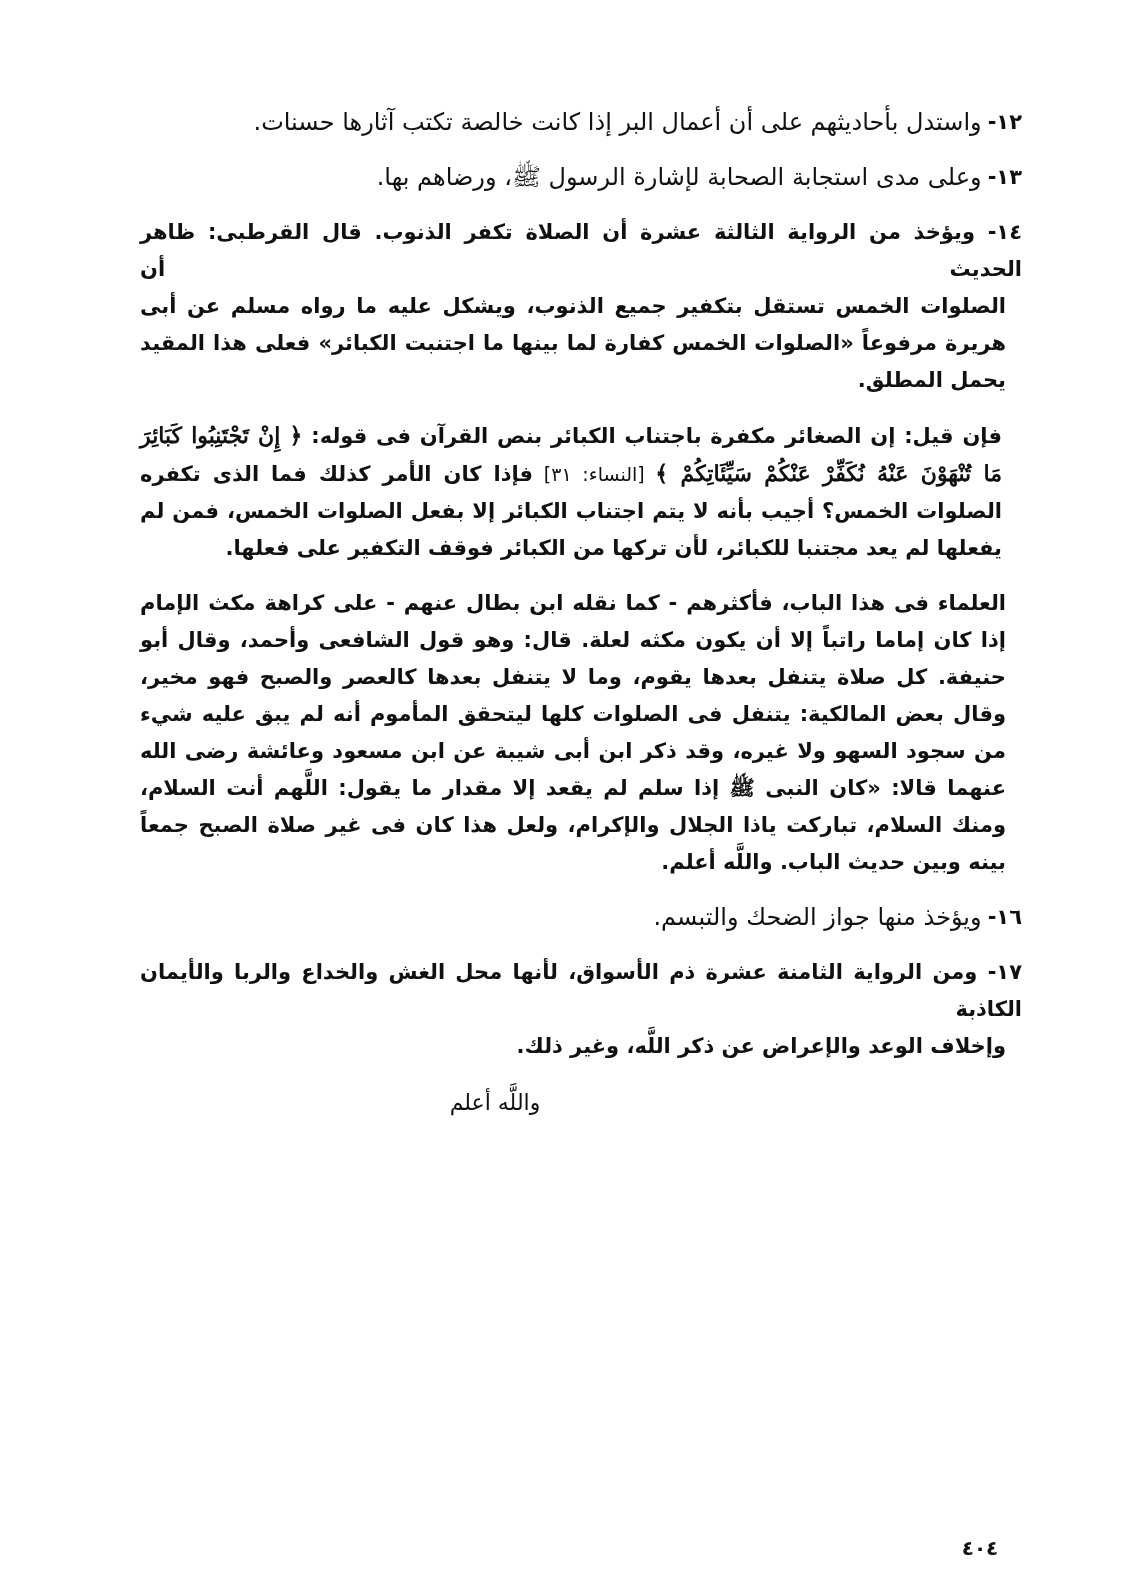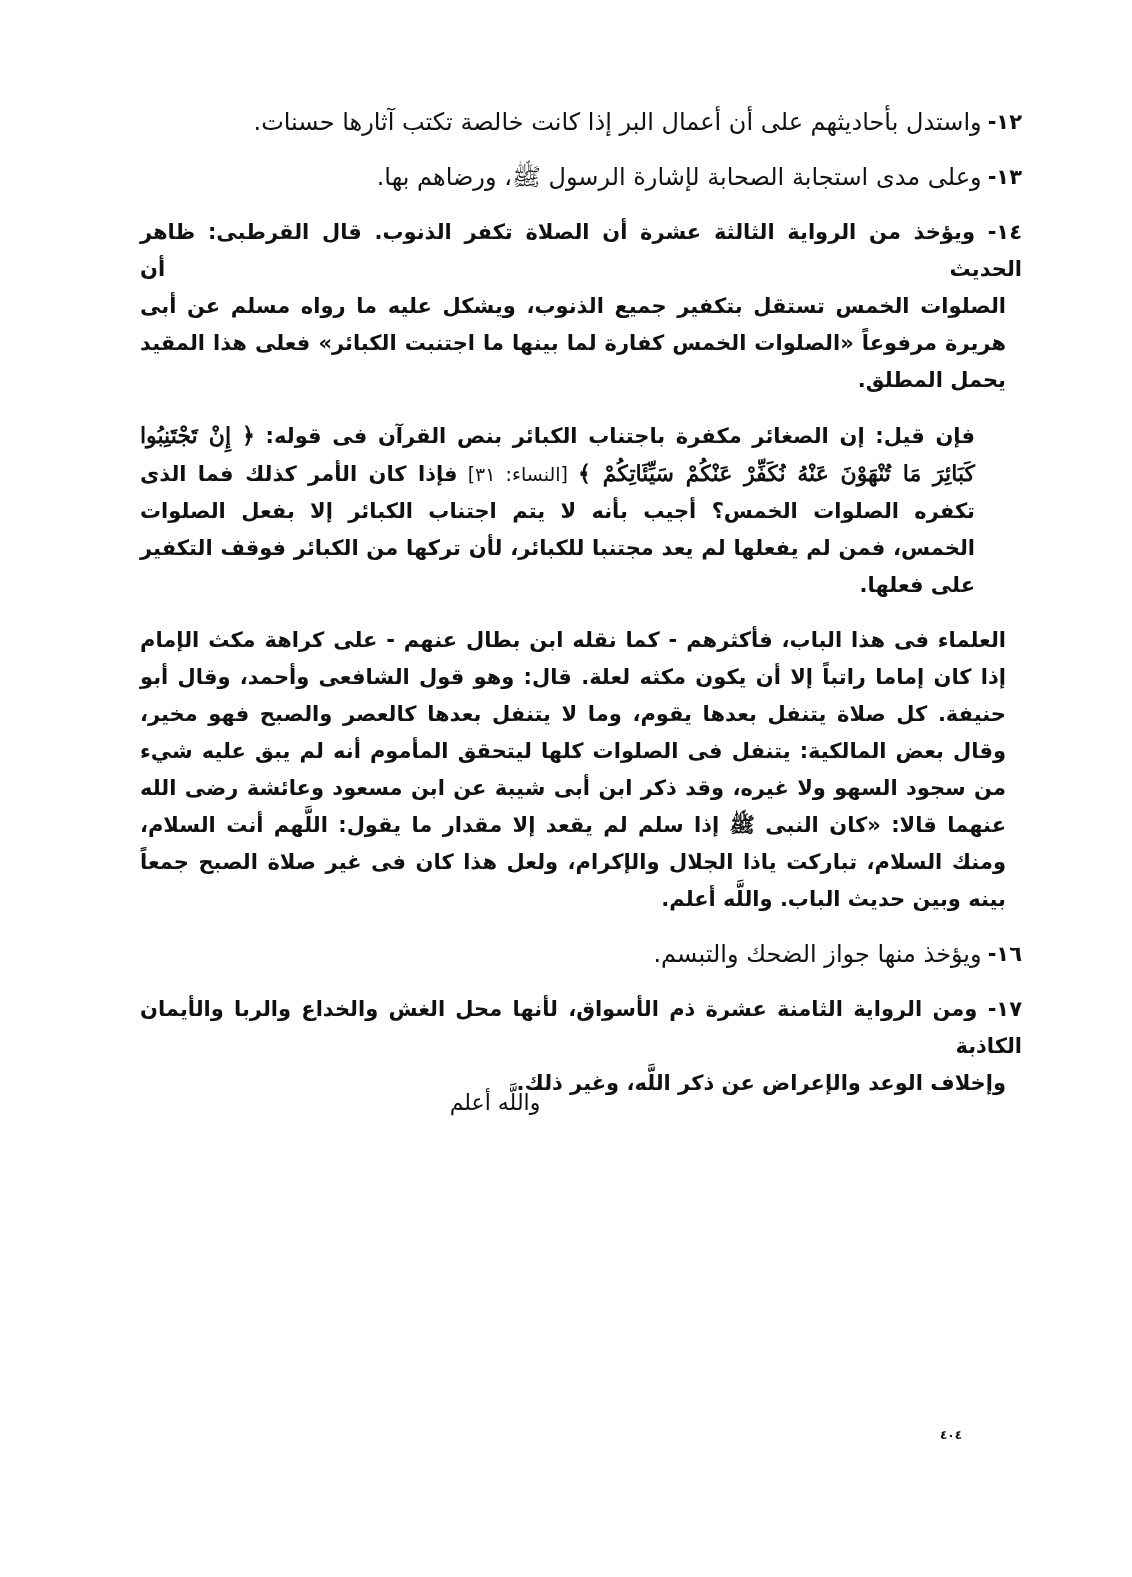--- a/index.html
+++ b/index.html
@@ -59,21 +59,21 @@
     .item.hang .rest {
       margin-right: 16px;
       font-size: 21px;
       line-height: 37px;
       font-weight: bold;
       text-align: justify;
       text-align-last: right;
       letter-spacing: -0.3px;
     }
     .sub {
-      margin-right: 47px;
+      margin-right: 20px;
       margin-bottom: 18px;
       font-size: 21px;
       line-height: 37px;
       font-weight: bold;
       text-align: justify;
       text-align-last: right;
       letter-spacing: -0.3px;
     }
     .quran {
       font-family: "DejaVu Serif", "Liberation Serif", serif;
@@ -90,24 +90,24 @@
       width: 990px;
       top: 1090px;
       text-align: center;
       font-size: 22px;
       font-weight: normal;
       direction: rtl;
     }
     .page-number {
       position: absolute;
       left: 940px;
-      top: 1428px;
+      top: 1536px;
       width: 80px;
-      text-align: left;
-      font-size: 12px;
+      text-align: center;
+      font-size: 20px;
       font-weight: bold;
       direction: rtl;
     }
   </style>
 </head>
 <body>
 
 <div class="page">
 
   <div class="item">

